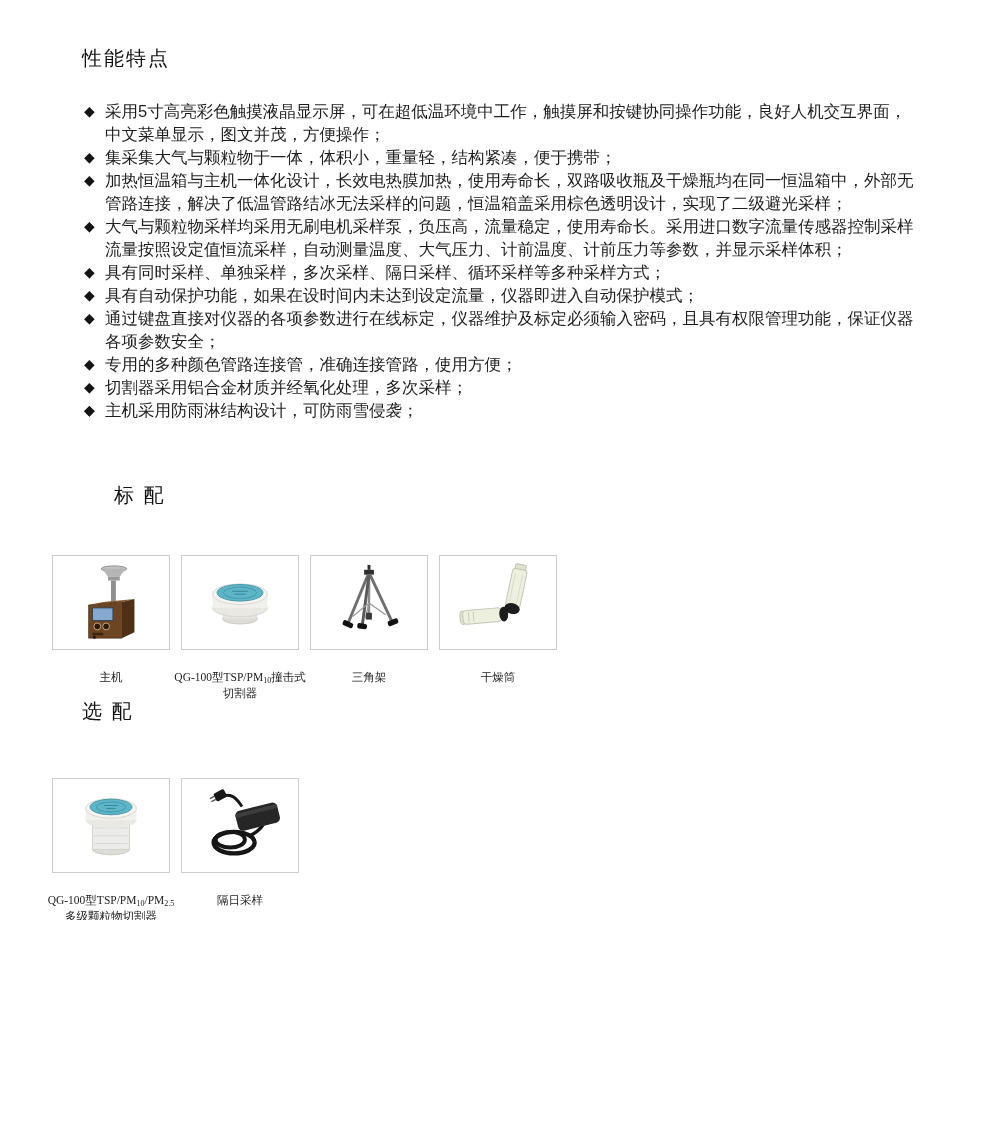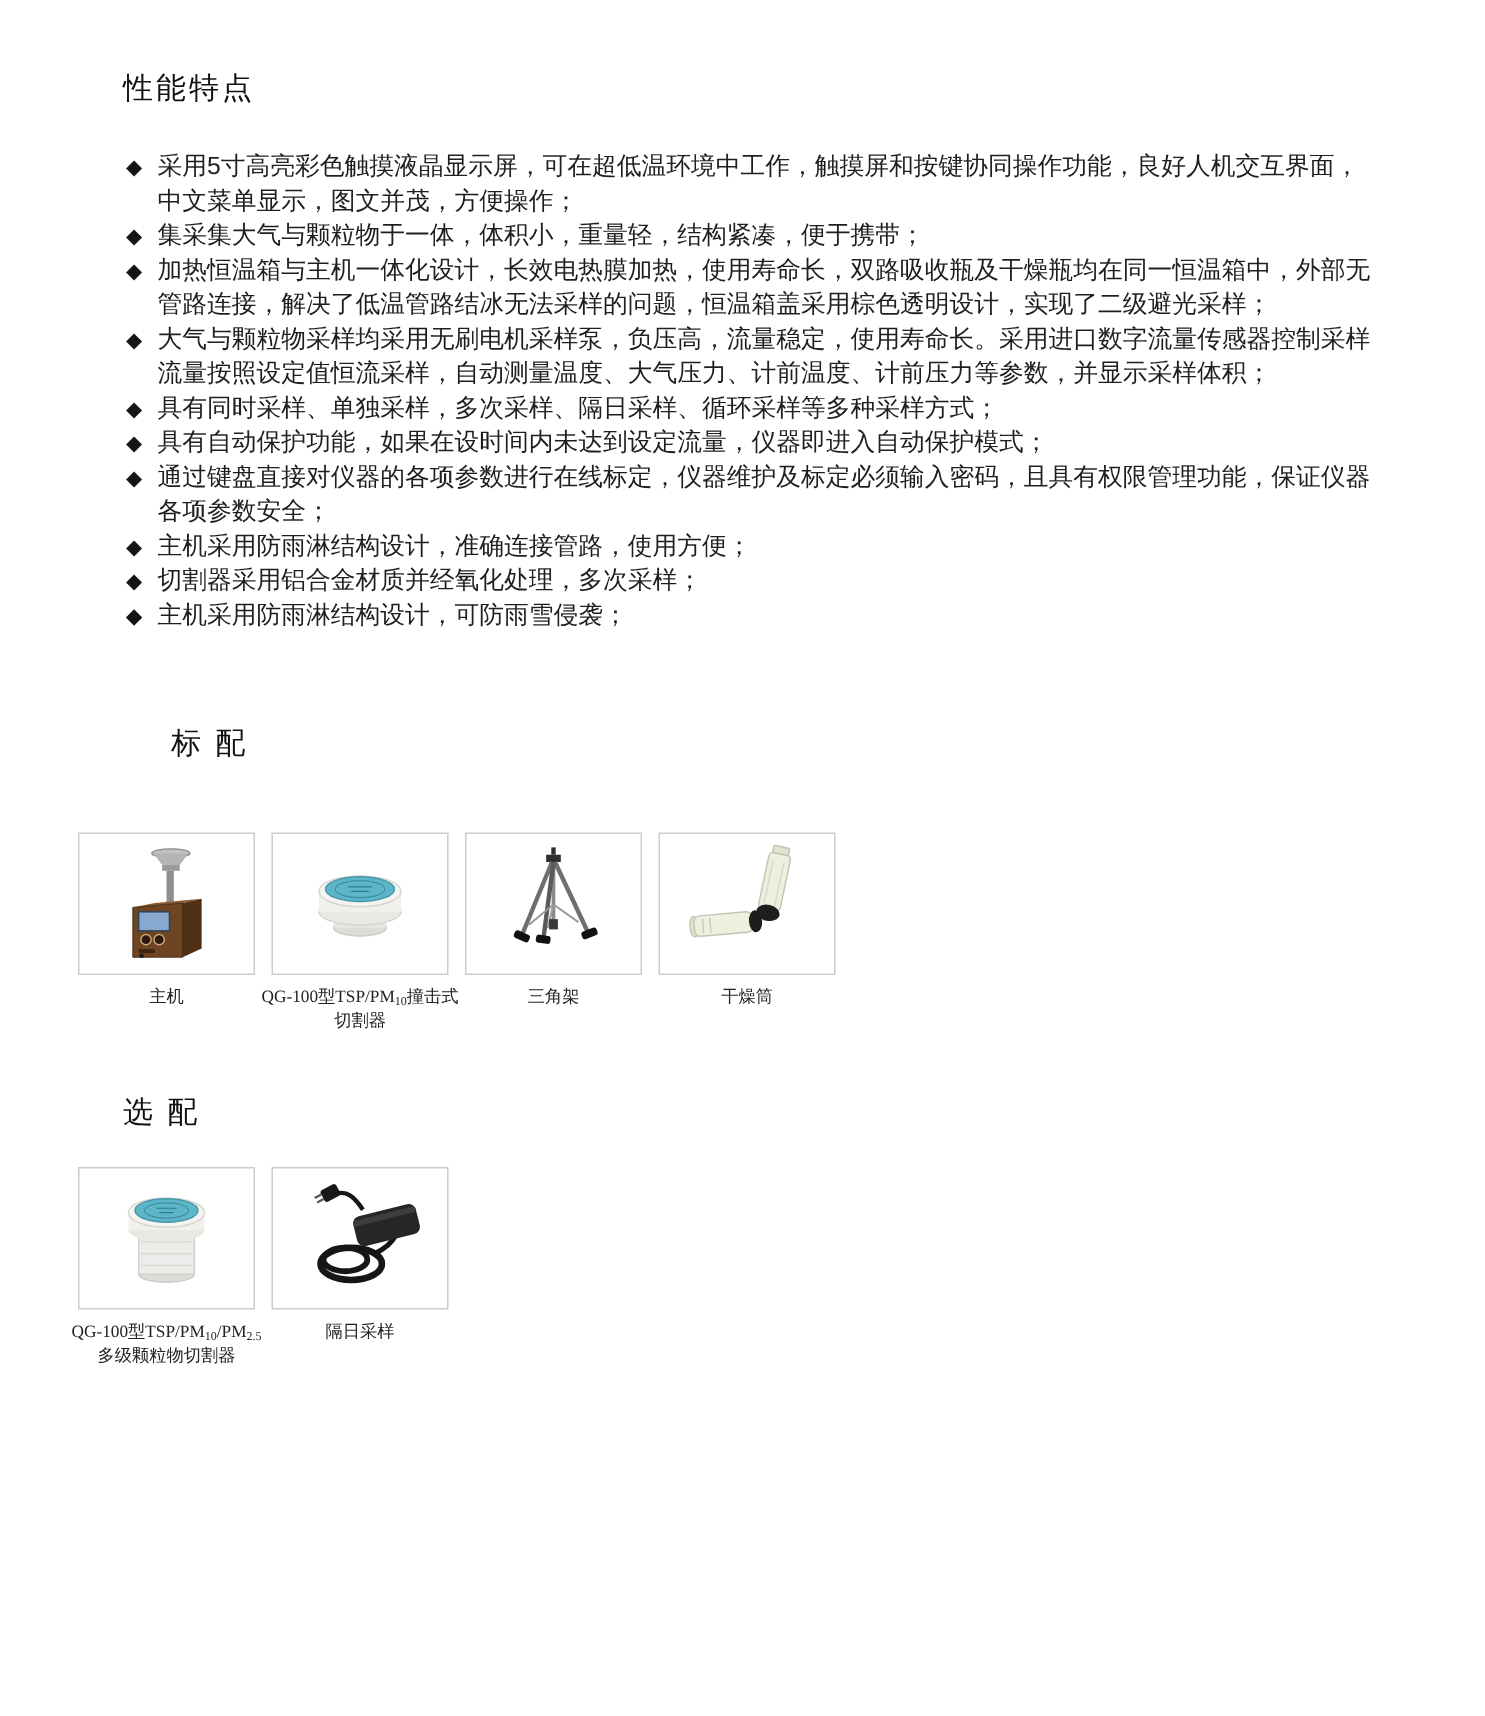--- a/index.html
+++ b/index.html
@@ -14,21 +14,21 @@
   .sec-title{
     position:absolute;
     font-size:20px;
     letter-spacing:2px;
     color:#111111;
     font-weight:500;
     white-space:nowrap;
   }
   #features-title{left:82px;top:45px;}
   #standard-title{left:82px;top:482px;margin-left:32px;}
-  #optional-title{left:82px;top:728px;}
+  #optional-title{left:82px;top:698px;}
 
   .features-list{
     position:absolute;
     left:84px;top:100px;
     width:830px;
     margin:0;padding:0;
     list-style:none;
     font-size:16.5px;
     line-height:23px;
     color:#1e1e1e;
@@ -66,21 +66,21 @@
     box-sizing:border-box;
     border:1px solid #cccccc;
     background:#ffffff;
     display:flex;
     align-items:center;
     justify-content:center;
   }
   .imgbox svg{width:102px;height:82px;display:block;}
   .caption{
     width:176px;
-    margin-top:7px;
+    margin-top:19px;
     text-align:center;
     font-family:"Liberation Serif","DejaVu Serif",serif;
     font-size:11.5px;
     line-height:16px;
     color:#222222;
   }
   .caption sub{
     font-size:8px;
     line-height:0;
     vertical-align:-2px;
@@ -92,21 +92,21 @@
 <div class="page">
   <div class="sec-title" id="features-title">性能特点</div>
   <ul class="features-list">
       <li><span class="bullet">◆</span><span>采用5寸高亮彩色触摸液晶显示屏，可在超低温环境中工作，触摸屏和按键协同操作功能，良好人机交互界面，中文菜单显示，图文并茂，方便操作；</span></li>
       <li><span class="bullet">◆</span><span>集采集大气与颗粒物于一体，体积小，重量轻，结构紧凑，便于携带；</span></li>
       <li><span class="bullet">◆</span><span>加热恒温箱与主机一体化设计，长效电热膜加热，使用寿命长，双路吸收瓶及干燥瓶均在同一恒温箱中，外部无管路连接，解决了低温管路结冰无法采样的问题，恒温箱盖采用棕色透明设计，实现了二级避光采样；</span></li>
       <li><span class="bullet">◆</span><span>大气与颗粒物采样均采用无刷电机采样泵，负压高，流量稳定，使用寿命长。采用进口数字流量传感器控制采样流量按照设定值恒流采样，自动测量温度、大气压力、计前温度、计前压力等参数，并显示采样体积；</span></li>
       <li><span class="bullet">◆</span><span>具有同时采样、单独采样，多次采样、隔日采样、循环采样等多种采样方式；</span></li>
       <li><span class="bullet">◆</span><span>具有自动保护功能，如果在设时间内未达到设定流量，仪器即进入自动保护模式；</span></li>
       <li><span class="bullet">◆</span><span>通过键盘直接对仪器的各项参数进行在线标定，仪器维护及标定必须输入密码，且具有权限管理功能，保证仪器各项参数安全；</span></li>
-      <li><span class="bullet">◆</span><span>主机采用防雨淋结构设计，准确连接管路，使用方便；</span></li>
+      <li><span class="bullet">◆</span><span>专用的多种颜色管路连接管，准确连接管路，使用方便；</span></li>
       <li><span class="bullet">◆</span><span>切割器采用铝合金材质并经氧化处理，多次采样；</span></li>
       <li><span class="bullet">◆</span></li>
       <li><span class="bullet">◆</span><span>主机采用防雨淋结构设计，可防雨雪侵袭；</span></li>
     </ul>
 
   <div class="sec-title" id="standard-title">标 配</div>
   <div class="prod-row" id="standard-row">
       <div class="prod-cell">
         <div class="imgbox">
           <span>

